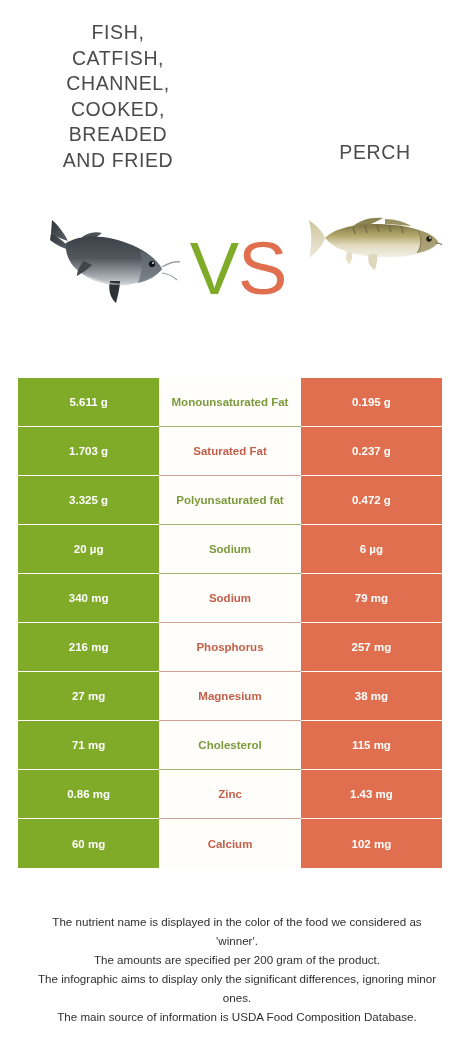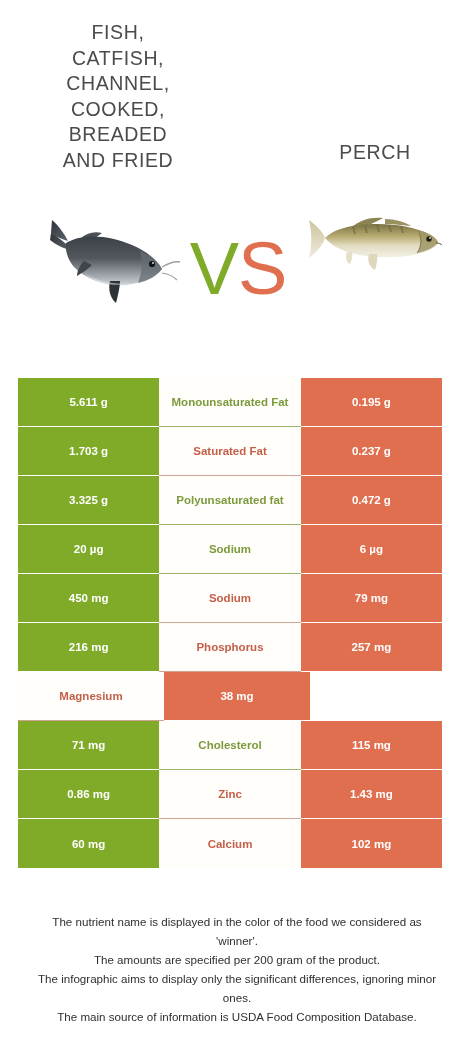--- a/index.html
+++ b/index.html
@@ -249,30 +249,31 @@
       <div class="cell cell-left">3.325 g</div>
       <div class="cell cell-mid">Polyunsaturated fat</div>
       <div class="cell cell-right">0.472 g</div>
     </div>
     <div class="row win-green">
       <div class="cell cell-left">20 µg</div>
       <div class="cell cell-mid">Sodium</div>
       <div class="cell cell-right">6 µg</div>
     </div>
     <div class="row win-red">
-      <div class="cell cell-left">450 mg</div>
+      <div class="cell cell-left">340 mg</div>
       <div class="cell cell-mid">Sodium</div>
       <div class="cell cell-right">79 mg</div>
     </div>
     <div class="row win-red">
       <div class="cell cell-left">216 mg</div>
       <div class="cell cell-mid">Phosphorus</div>
       <div class="cell cell-right">257 mg</div>
     </div>
     <div class="row win-red">
+      <div class="cell cell-left">27 mg</div>
       <div class="cell cell-mid">Magnesium</div>
       <div class="cell cell-right">38 mg</div>
     </div>
     <div class="row win-green">
       <div class="cell cell-left">71 mg</div>
       <div class="cell cell-mid">Cholesterol</div>
       <div class="cell cell-right">115 mg</div>
     </div>
     <div class="row win-red">
       <div class="cell cell-left">0.86 mg</div>

